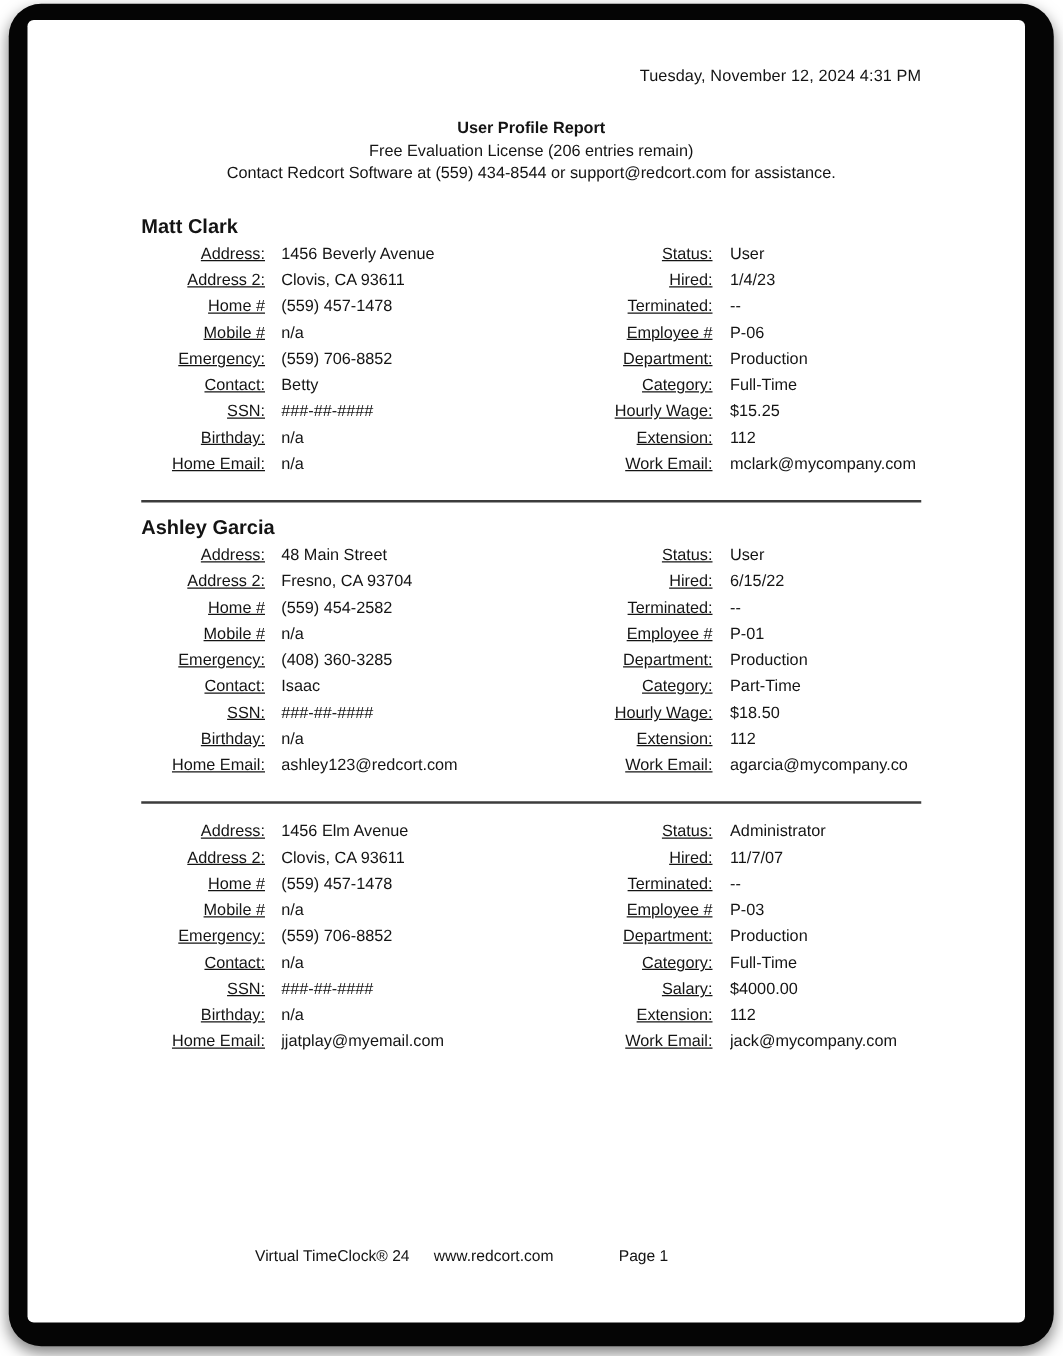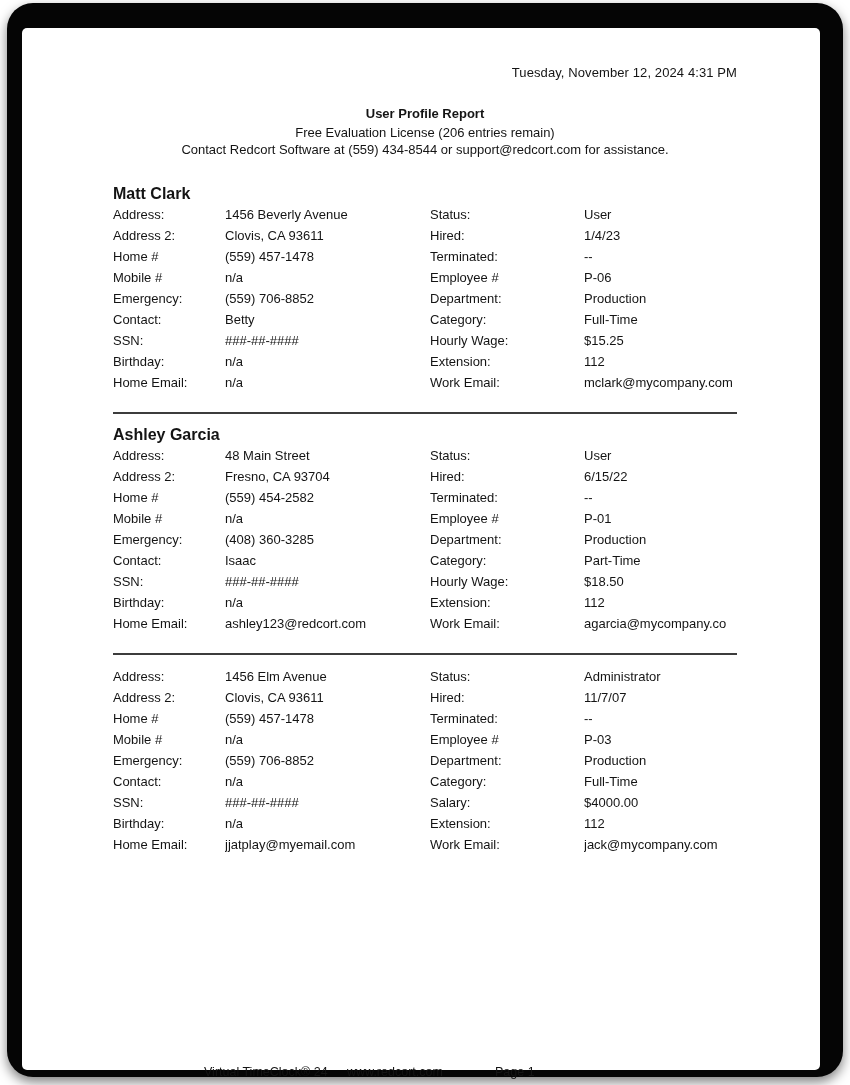--- a/index.html
+++ b/index.html
@@ -18,21 +18,20 @@
     background: #050505;
     border-radius: 26px;
     box-shadow: 0 5px 12px rgba(0,0,0,0.5);
   }
   .page {
     position: absolute;
     left: 22px; top: 16px;
     width: 798px; height: 1042px;
     background: #ffffff;
     border-radius: 5px;
-    margin-top: 12px;
   }
   .content {
     position: absolute;
     left: 91px; top: 0;
     width: 624px; height: 100%;
   }
   .datetime {
     margin-top: 37px;
     text-align: right;
     font-size: 13px;
@@ -58,33 +57,33 @@
     line-height: 20px;
   }
   .row {
     display: grid;
     grid-template-columns: 112px 205px 154px auto;
     font-size: 13px;
     line-height: 21px;
     height: 21px;
     white-space: nowrap;
   }
-  .lbl { text-align: left; padding-right: 13px; }
+  .lbl { text-align: right; padding-right: 13px; text-decoration: underline; }
   .lbl.r { padding-right: 14px; }
   .val { text-align: left; overflow: hidden; }
   .divider {
     height: 2px;
     background: #3c3c3c;
     border: none;
     margin: 19px 0 11px 0;
     width: 624px;
   }
   .footer {
     position: absolute;
-    left: 91px; top: 1036px;
+    left: 91px; top: 981px;
     width: 624px; height: 16px;
     font-size: 12.5px;
     line-height: 16px;
   }
   .footer span { position: absolute; top: 0; white-space: nowrap; }
   .footer .f-app  { left: 0; }
   .footer .f-url  { left: 143px; }
   .footer .f-page { left: 291px; }
 </style>
 </head>

